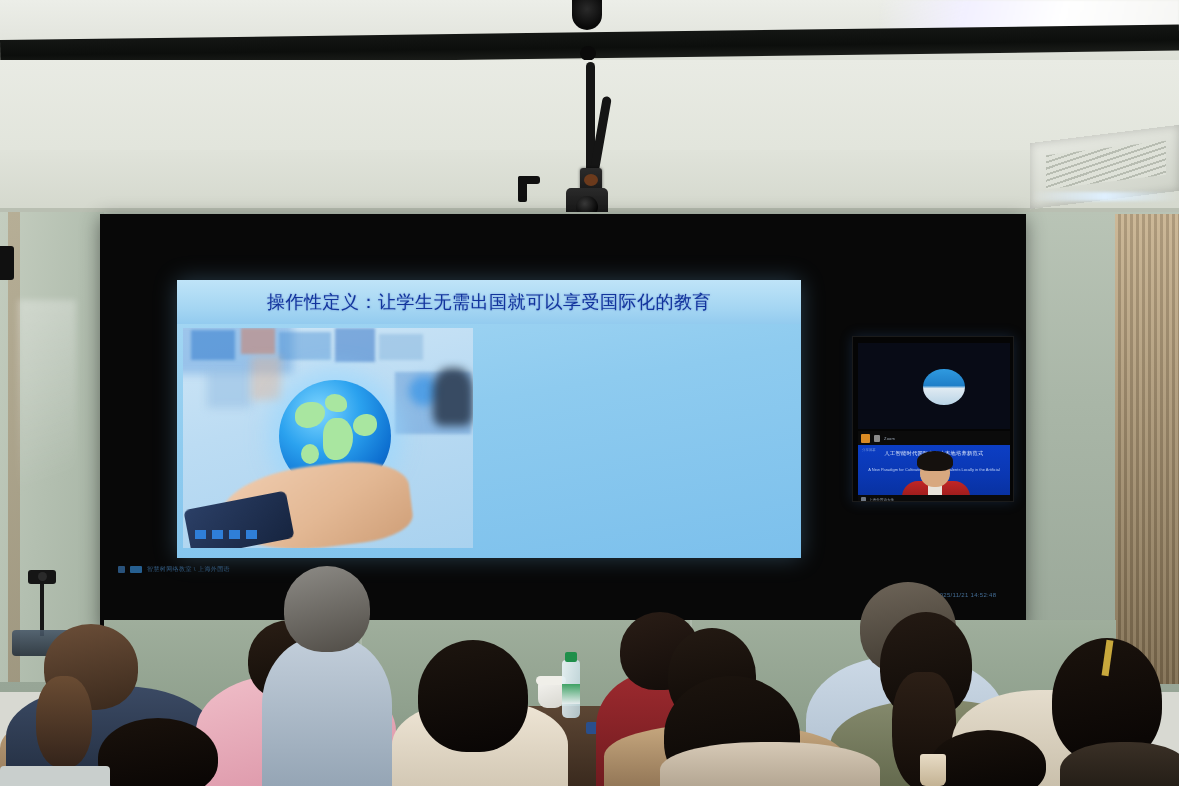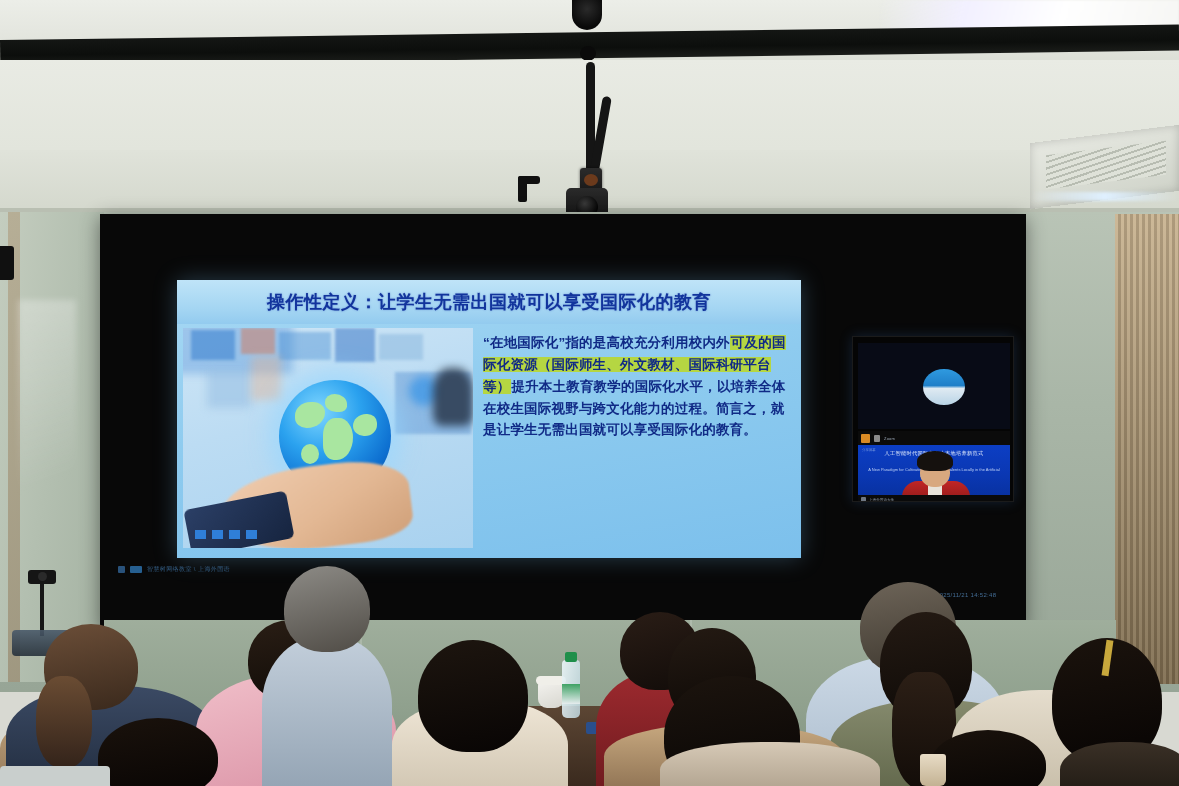--- a/index.html
+++ b/index.html
@@ -90,21 +90,21 @@
              background:#060606; box-shadow:0 4px 18px rgba(0,0,0,.45); }
   .screen-inner { position:absolute; inset:0; background:#080808; }
 
   
   .slide { position:absolute; left:77px; top:66px; width:624px; height:278px;
              background:linear-gradient(170deg,#a8d9f4 0%,#8ecbef 45%,#7cc0ec 100%);
              box-shadow:0 0 22px rgba(120,190,240,.28); }
   .slide-title-bar { position:absolute; left:0; top:0; width:624px; height:44px;
              background:linear-gradient(180deg,#bfe4f8 0%,#a2d4f2 70%,#93cbef 100%);
              display:flex; align-items:center; justify-content:center; }
-  .slide-title { color:#12349c; font-size:18px; font-weight:bold; letter-spacing:.5px;
+  .slide-title { color:#12349c; font-size:18px; font-weight:normal; letter-spacing:.5px;
              text-shadow:0 0 2px rgba(30,60,180,.45); white-space:nowrap; }
 
   .slide-body { position:absolute; left:0; top:46px; width:624px; height:232px; display:flex; }
   .slide-photo { position:relative; width:290px; height:220px; margin:2px 0 0 6px;
              overflow:hidden;
              background:linear-gradient(165deg,#cfe6f6 0%,#bcdcf3 40%,#a9d2ef 100%); }
   .ph-tile { position:absolute; background:rgba(30,110,200,.45); filter:blur(1.4px); }
   .ph-blur { position:absolute; filter:blur(4px); }
   .globe { position:absolute; left:96px; top:52px; width:112px; height:112px;
              border-radius:50%;
@@ -268,25 +268,20 @@
             <div class="cuff"></div>
 
             <div class="sq-row">
               <div class="sq"></div>
                 <div class="sq"></div>
                 <div class="sq"></div>
                 <div class="sq"></div>
             </div>
           </div>
 
-          <div class="slide-text">
-            <p>
-              <span>“在地国际化”指的是高校充分利用校内外</span><span class="hl">可及的国际化资源（国际师生、外文教材、国际科研平台等）</span><span>提升本土教育教学的国际化水平，以培养全体在校生国际视野与跨文化能力的过程。简言之，就是让学生无需出国就可以享受国际化的教育。</span>
-            </p>
-          </div>
         </div>
       </div>
 
       <div class="vc-win">
         <div class="vc-top">
           <div class="vc-oval"></div>
         </div>
 
         <div class="vc-bar">
           <span class="vc-ic-orange"></span>

